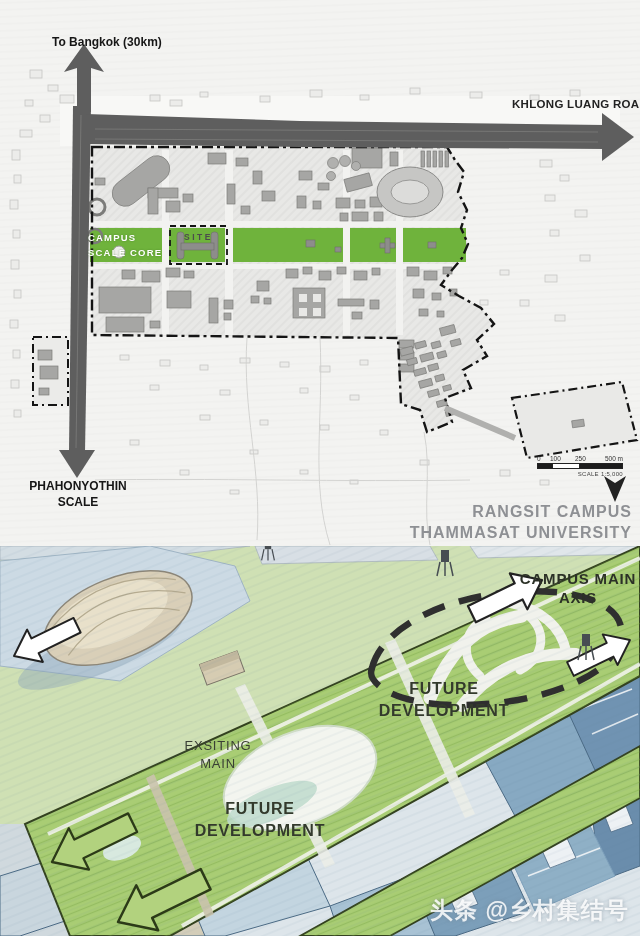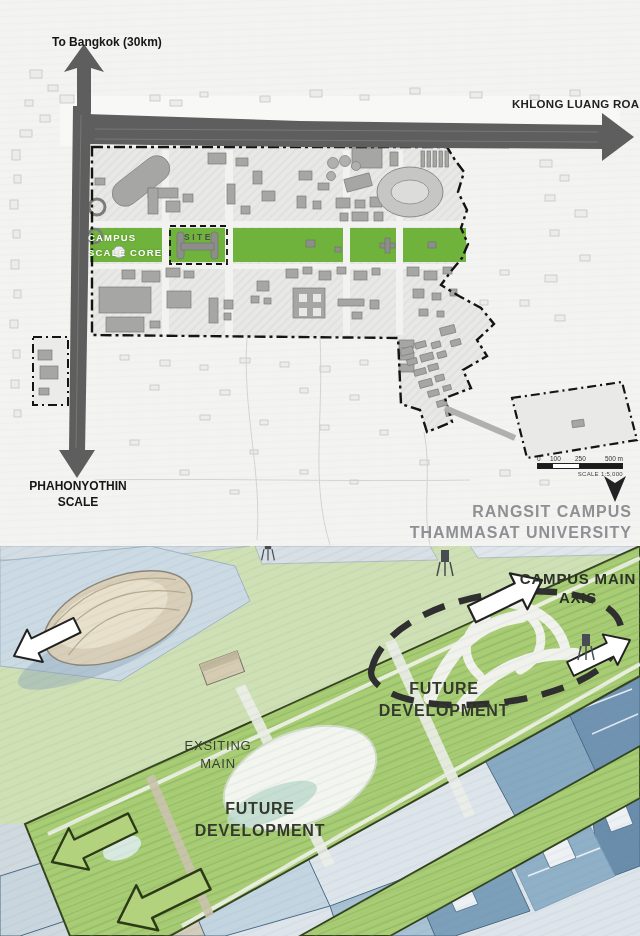--- a/index.html
+++ b/index.html
@@ -460,14 +460,15 @@
       <div>DEVELOPMENT</div>
     </div>
     <div class="lbl ax-lbl pond-lbl">
       <div>EXSITING</div>
       <div>MAIN</div>
     </div>
     <div class="lbl ax-lbl fd fd-lower">
       <div>FUTURE</div>
       <div>DEVELOPMENT</div>
     </div>
+    <div class="lbl watermark">头条 @乡村集结号</div>
   </div>
 </div>
 
 </body></html>

